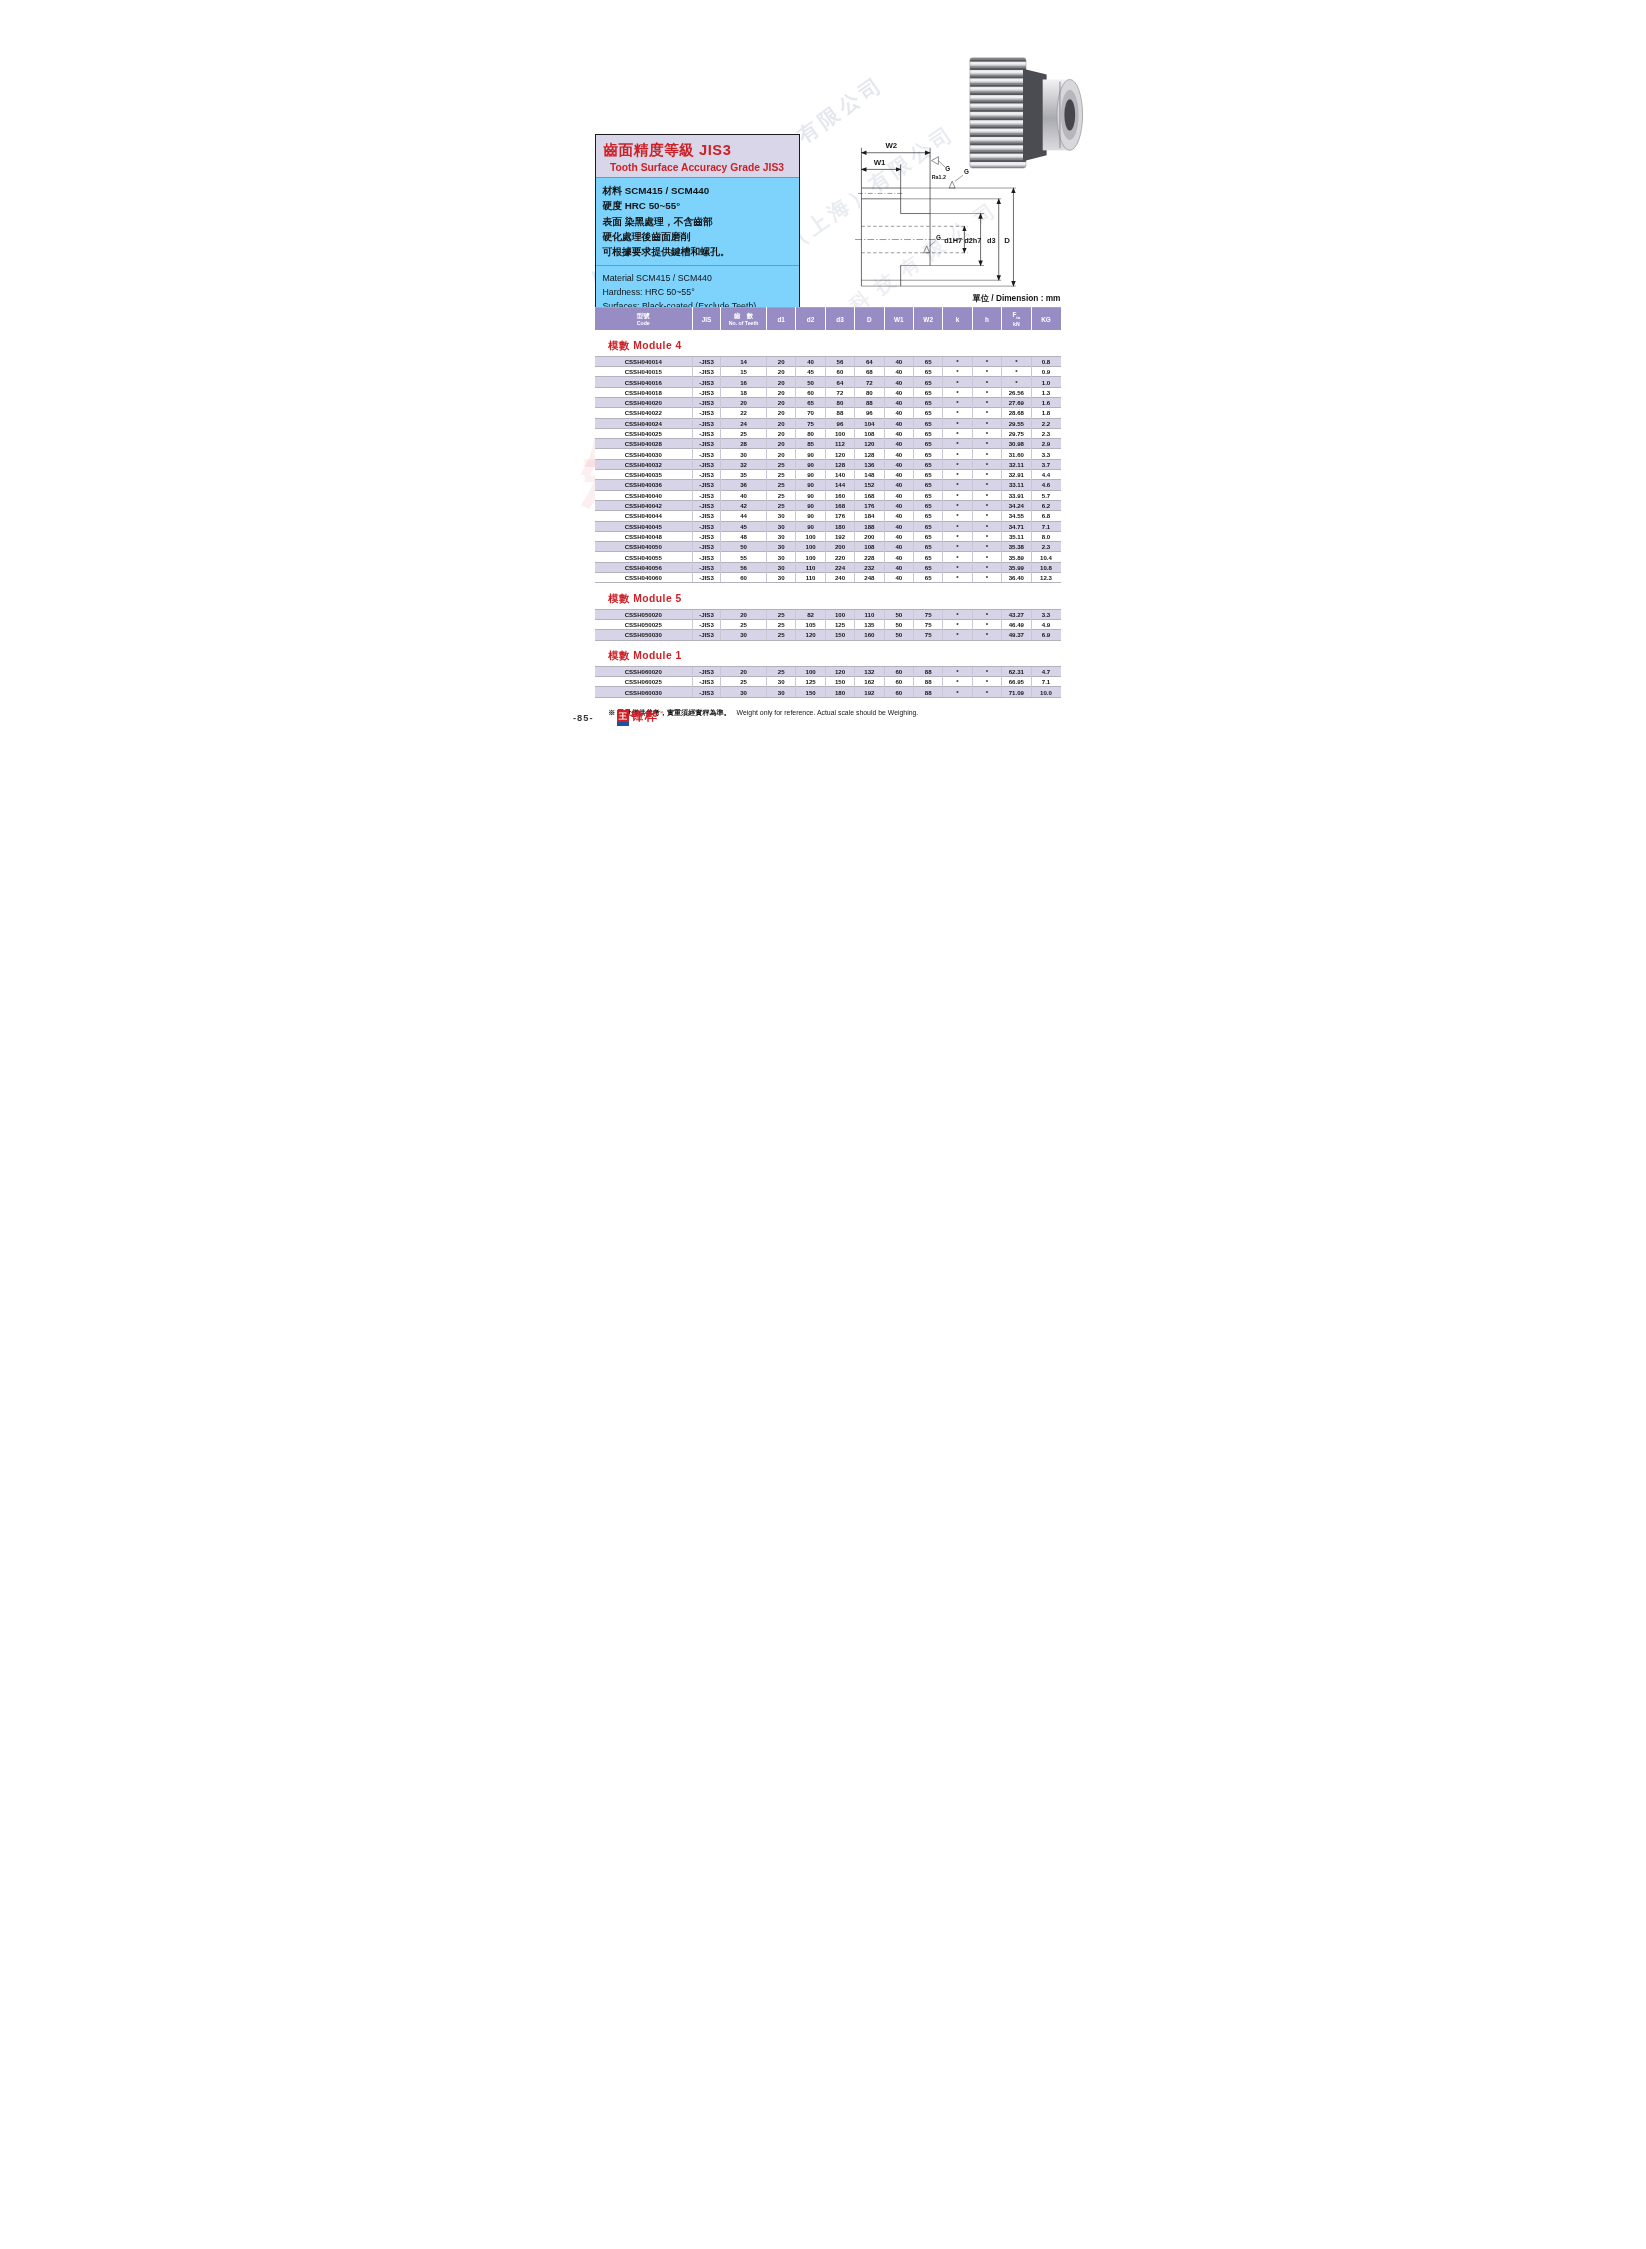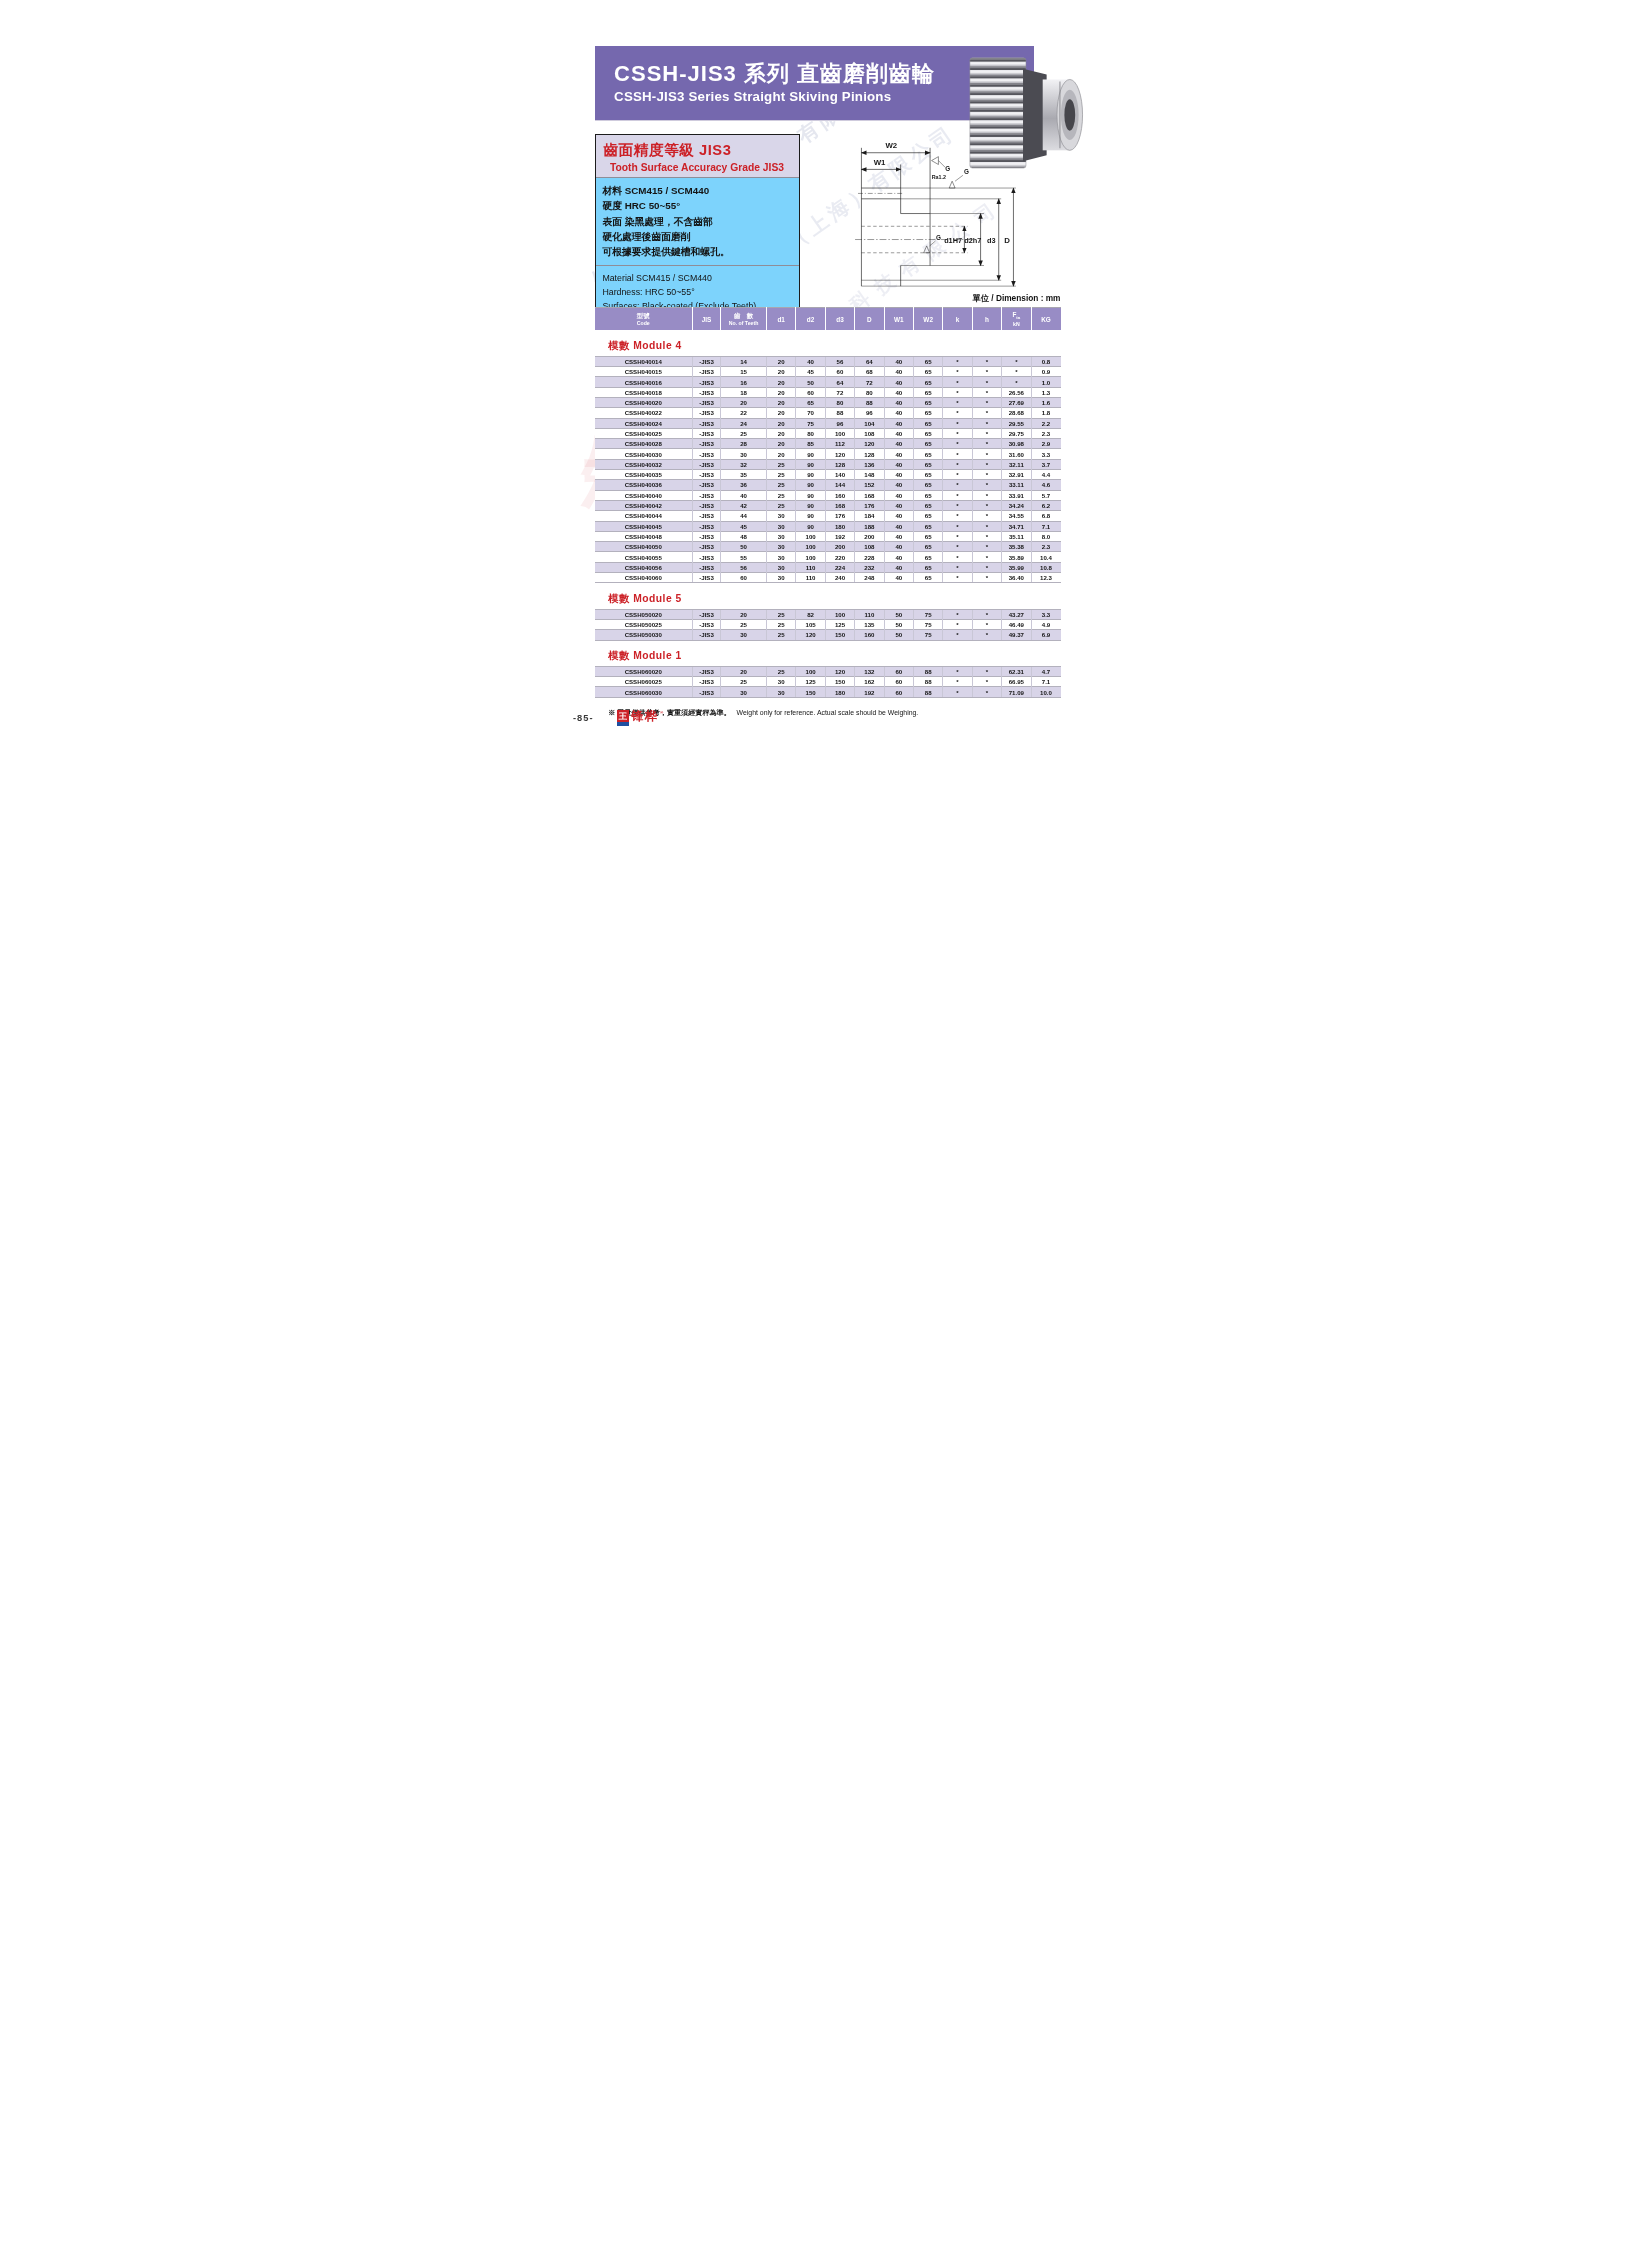--- a/index.html
+++ b/index.html
@@ -75,24 +75,20 @@
 </head>
 <body>
 
 <div class="page">
 
   <div class="wm wm-gray1">锋桦传动科技（江苏）有限公司</div>
   <div class="wm wm-gray2">锋桦传动设备（上海）有限公司</div>
   <div class="wm wm-gray3">台灣鋒樺科技有限公司</div>
   <div class="wm wm-red">锋桦</div>
 
-  <div class="title-band">
-    <div class="band-zh">CSSH-JIS3 系列 直齒磨削齒輪</div>
-    <div class="band-en">CSSH-JIS3 Series Straight Skiving Pinions</div>
-  </div>
 
   <div class="gear-photo">
     <svg viewBox="0 0 250 266" width="123" height="131">
       <defs>
         <pattern id="tp" width="12" height="17" patternUnits="userSpaceOnUse">
           <rect width="12" height="17" fill="#c5c5cb"></rect>
           <rect y="0" width="12" height="4" fill="#55555c"></rect>
           <rect y="4" width="12" height="6" fill="#f0f0f3"></rect>
           <rect y="13" width="12" height="4" fill="#84848b"></rect>
         </pattern>

